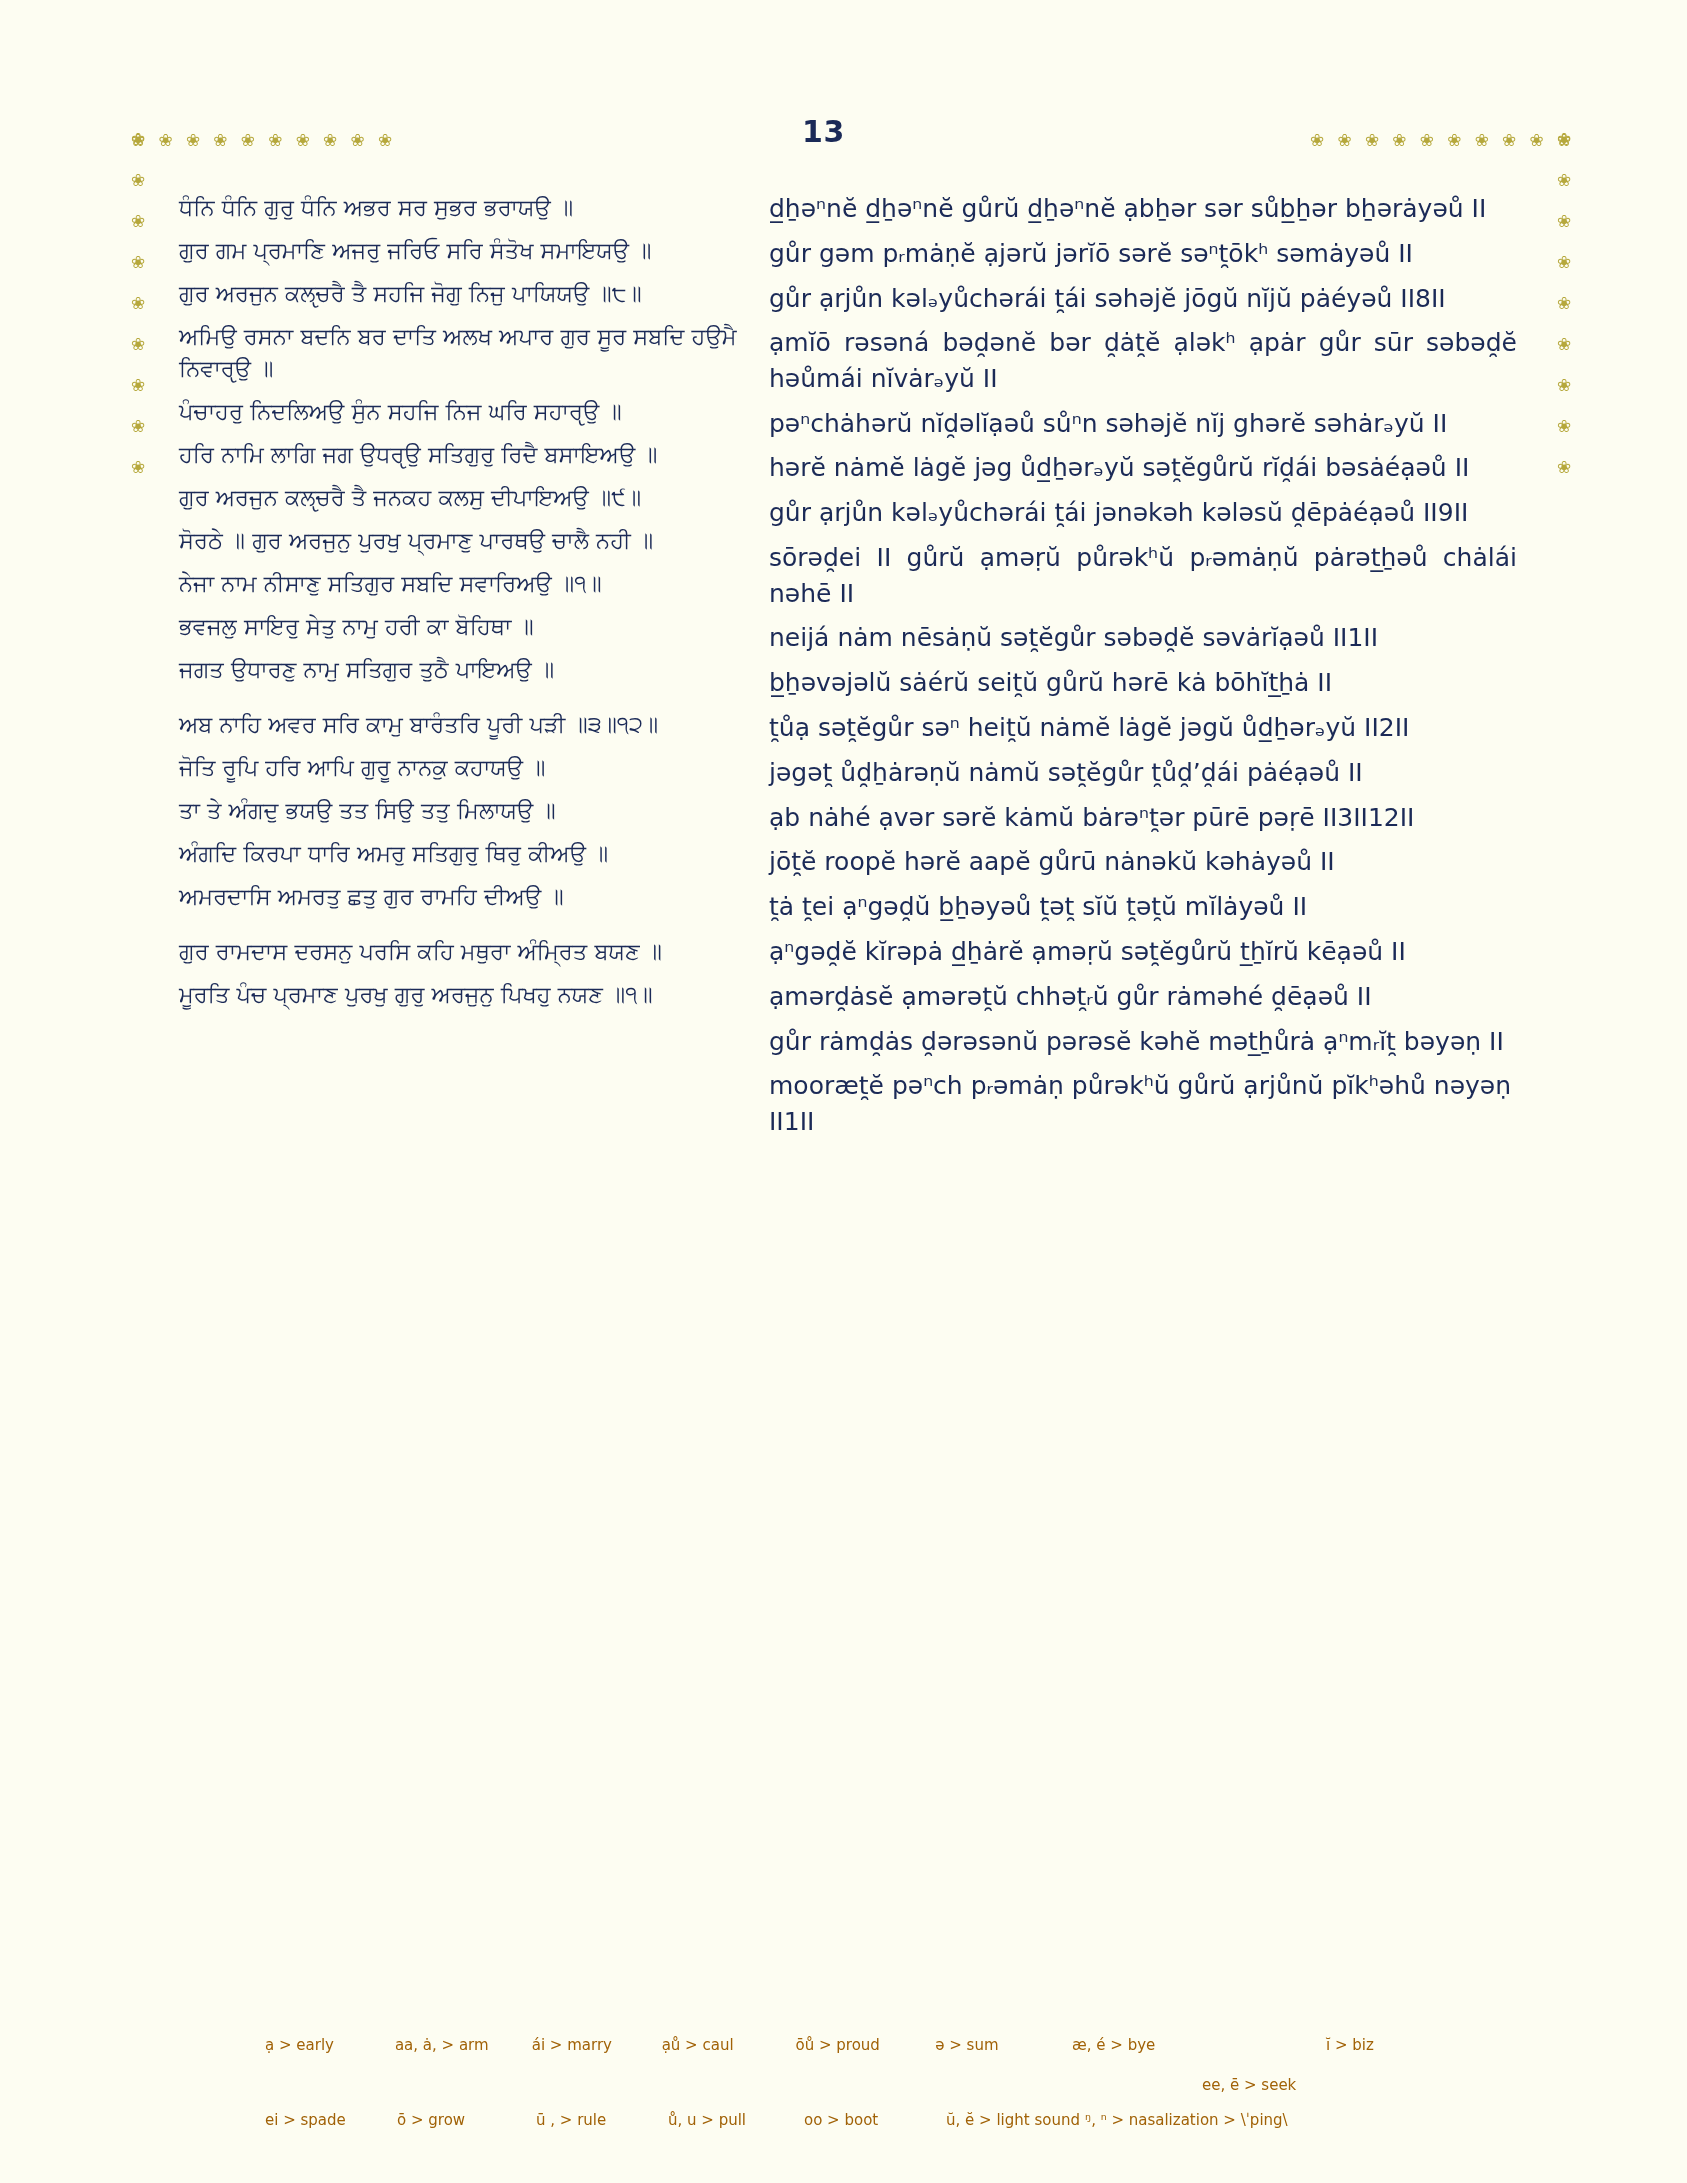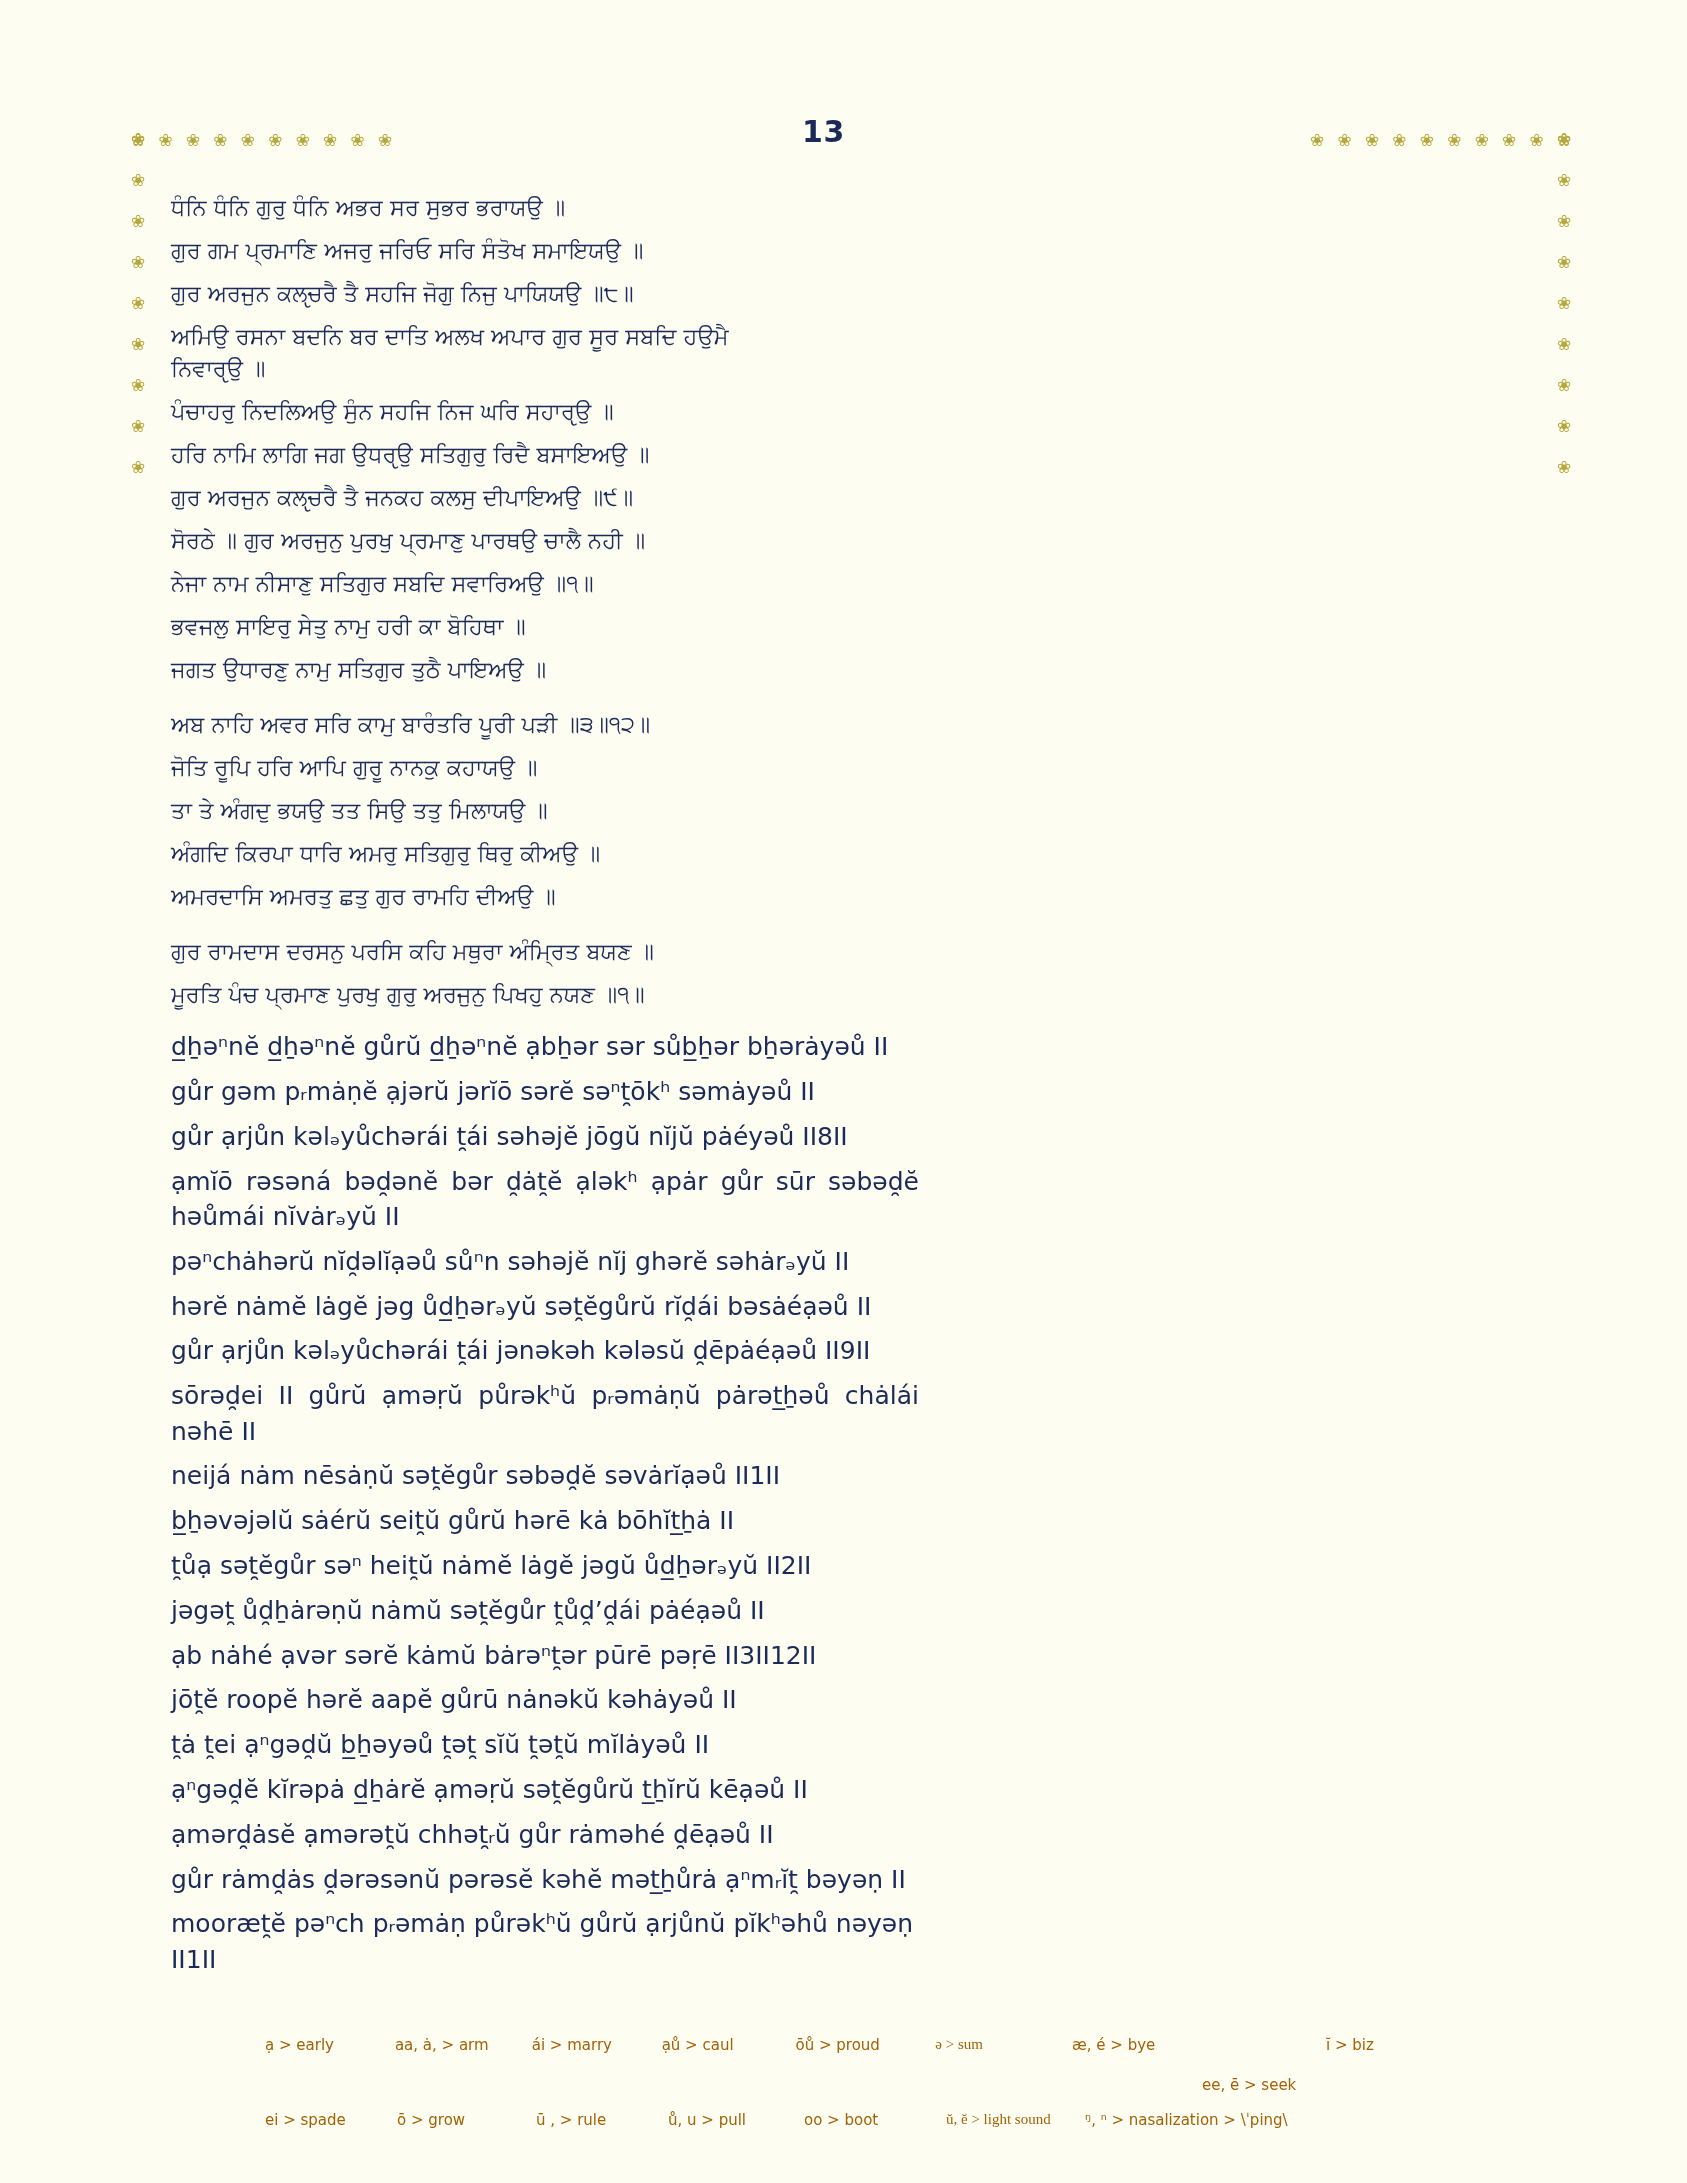--- a/index.html
+++ b/index.html
@@ -57,24 +57,24 @@
 
   #left-flower-col  { top: 131px; left: 131px; }
   #right-flower-col { top: 131px; left: 1557px; }
   #left-flower-row  { top: 132px; left: 131px; }
   #right-flower-row { top: 132px; left: 1310px; }
 
   
   .columns {
     position: absolute;
     top: 191px;
-    left: 171px;
+    left: 179px;
     width: 1343px;
     display: flex;
-    flex-direction: column;
+    flex-direction: row;
     gap: 8px;
   }
   .col-gurmukhi {
     width: 582px;
     padding-right: 16px;
     box-sizing: border-box;
   }
   .col-translit {
     width: 748px;
     box-sizing: border-box;
@@ -112,21 +112,21 @@
     margin-bottom: 17px;
   }
   .footer-cell {
     white-space: nowrap;
   }
   .f-w1 { width: 132px; }
   .f-w2 { width: 139px; }
   .f-w3 { width: 132px; }
   .f-w4 { width: 136px; }
   .f-w5 { width: 142px; }
-  .f-w6 { width: 139px; font-family: Liberation Serif, serif; }
+  .f-w6 { width: 139px; }
   .f-w7 { width: 132px; }
   .f-w8 { width: 126px; margin-top: 40px; }
   .f-w9 { width: 132px; }
 </style>
 </head>
 <body>
 
 <div class="page">
 
   <div class="page-number">13</div>

